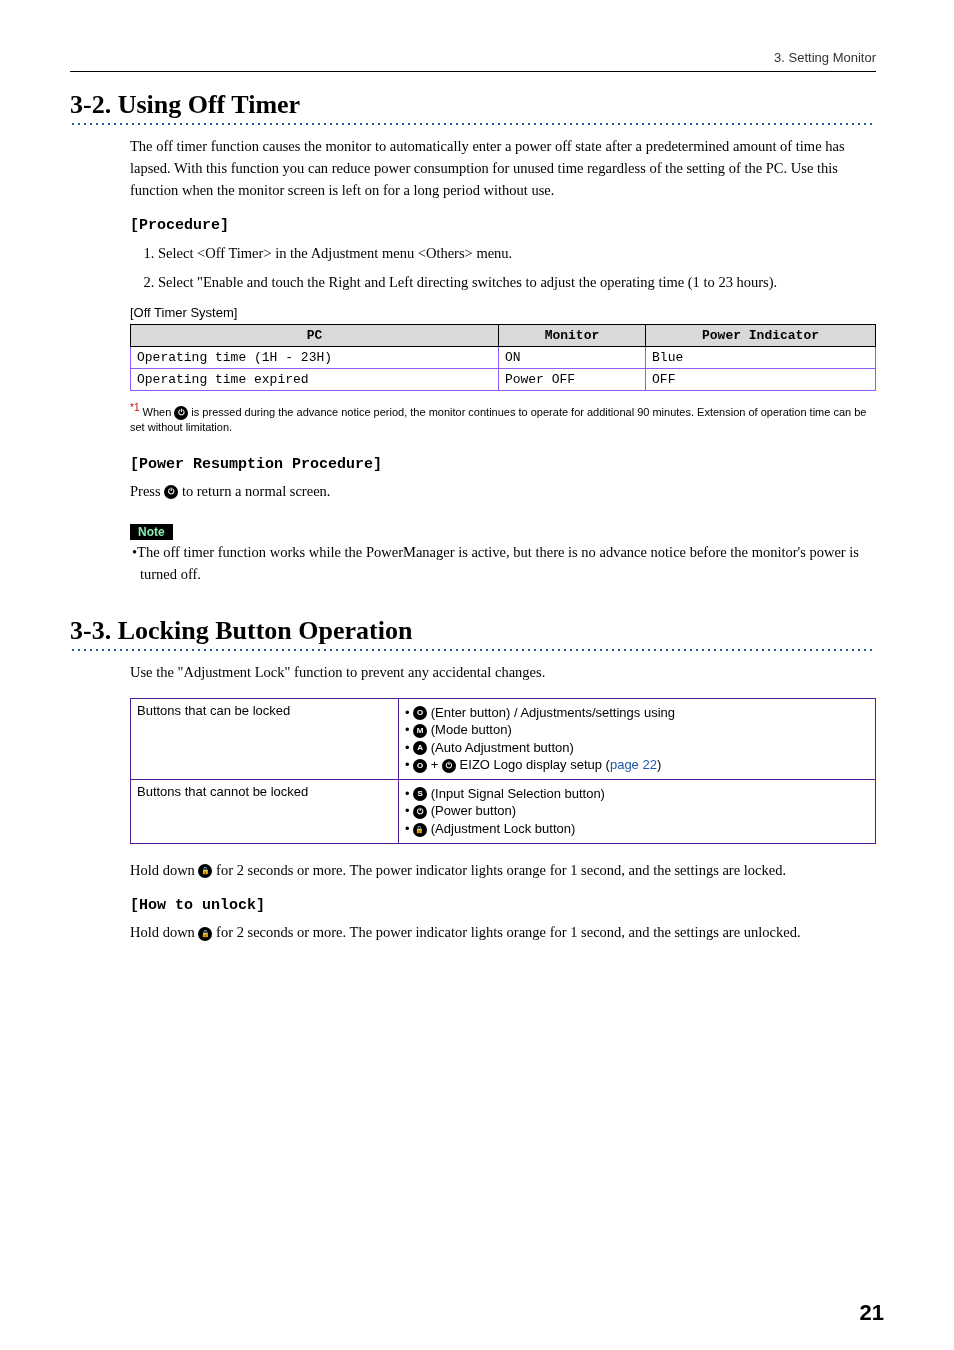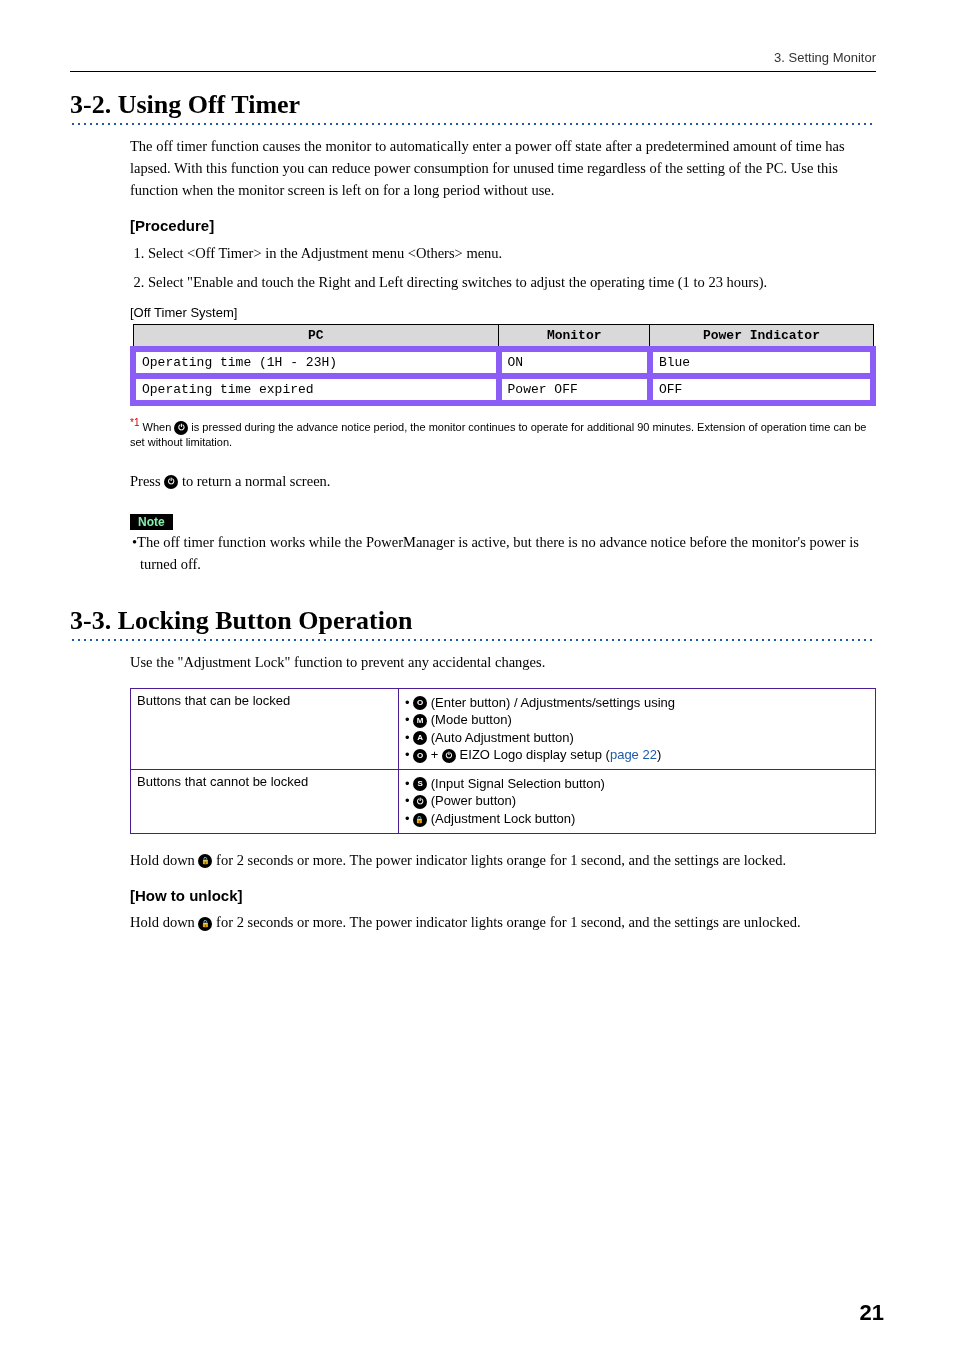--- a/index.html
+++ b/index.html
@@ -48,31 +48,32 @@
   p.body-text {
     font-family: Georgia, "Times New Roman", serif;
     font-size: 14.5px;
     line-height: 1.5;
     margin: 0 0 14px 0;
   }
   h3.sub-heading {
     font-size: 15px;
     font-weight: bold;
     margin: 16px 0 8px 0;
-    font-family: Liberation Sans, sans-serif;
+    font-family: Liberation Mono, monospace;
   }
   ol.proc {
     font-family: Georgia, "Times New Roman", serif;
     font-size: 14.5px;
     line-height: 1.55;
     margin: 0 0 12px 0;
     padding-left: 18px;
   }
   ol.proc li {
     margin-bottom: 6px;
+    margin-left: 10px;
   }
   h4.small-heading {
     font-size: 13px;
     font-weight: normal;
     margin: 8px 0 4px 0;
     font-family: Arial, Helvetica, sans-serif;
   }
   table.data {
     width: 100%;
     border-collapse: collapse;
@@ -81,21 +82,21 @@
     margin-bottom: 10px;
   }
   table.data th {
     background: #d9d9d9;
     border: 1px solid #000;
     padding: 3px 6px;
     text-align: center;
     font-weight: bold;
   }
   table.data td {
-    border: 6px solid #8b5cf6;
+    border: 1px solid #8b5cf6;
     padding: 3px 6px;
     vertical-align: top;
   }
   .footnote {
     font-size: 11px;
     line-height: 1.4;
     font-family: Arial, Helvetica, sans-serif;
     margin: 6px 0 20px 0;
   }
   .footnote sup {
@@ -220,20 +221,21 @@
           <td>OFF</td>
         </tr>
       </tbody>
     </table>
 
     <div class="footnote">
       <sup>*1</sup>
       <span>When </span><span class="circle-icon">⏻</span><span> is pressed during the advance notice period, the monitor continues to operate for additional 90 minutes. Extension of operation time can be set without limitation.</span>
     </div>
 
+    <h3 class="sub-heading">[Power Resumption Procedure]</h3>
     <p class="body-text">
       <span>Press </span><span class="circle-icon">⏻</span><span> to return a normal screen.</span>
     </p>
 
     <div class="note-box">Note</div>
     <p class="note-text">•The off timer function works while the PowerManager is active, but there is no advance notice before the monitor's power is turned off.</p>
   </div>
 
   <h1 class="section-title">3-3. Locking Button Operation</h1>
   <div class="dotted-blue"></div>

